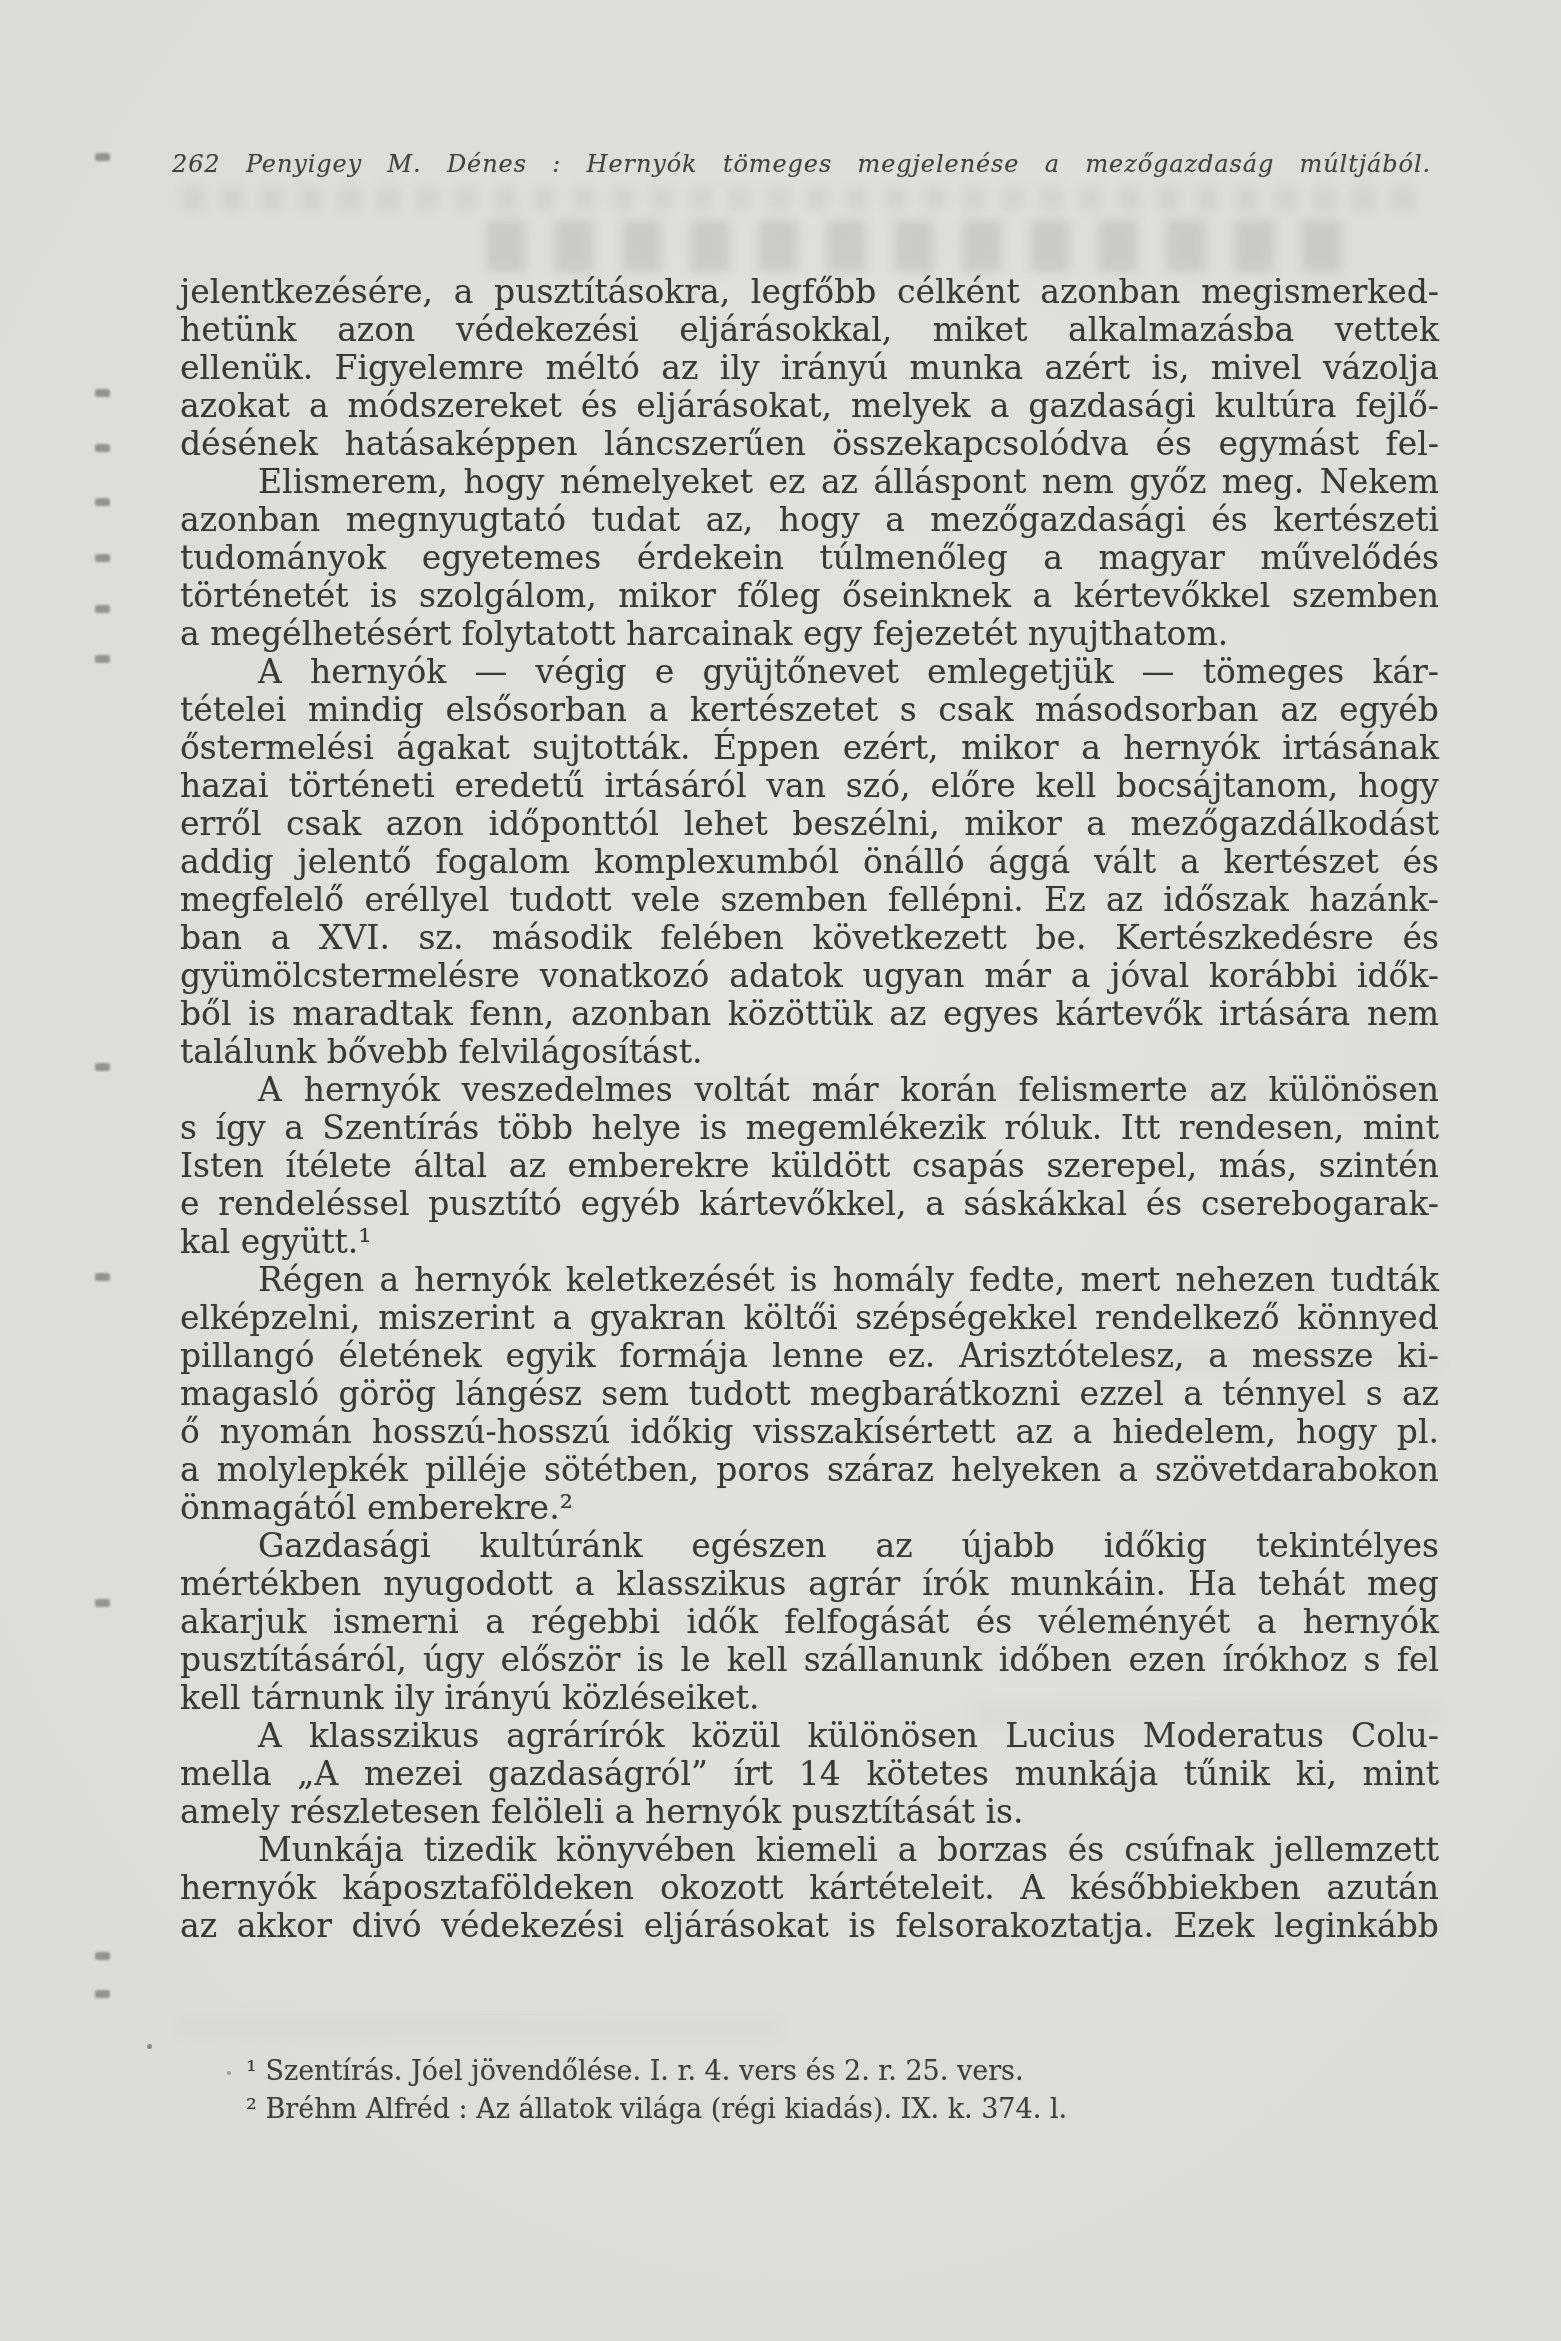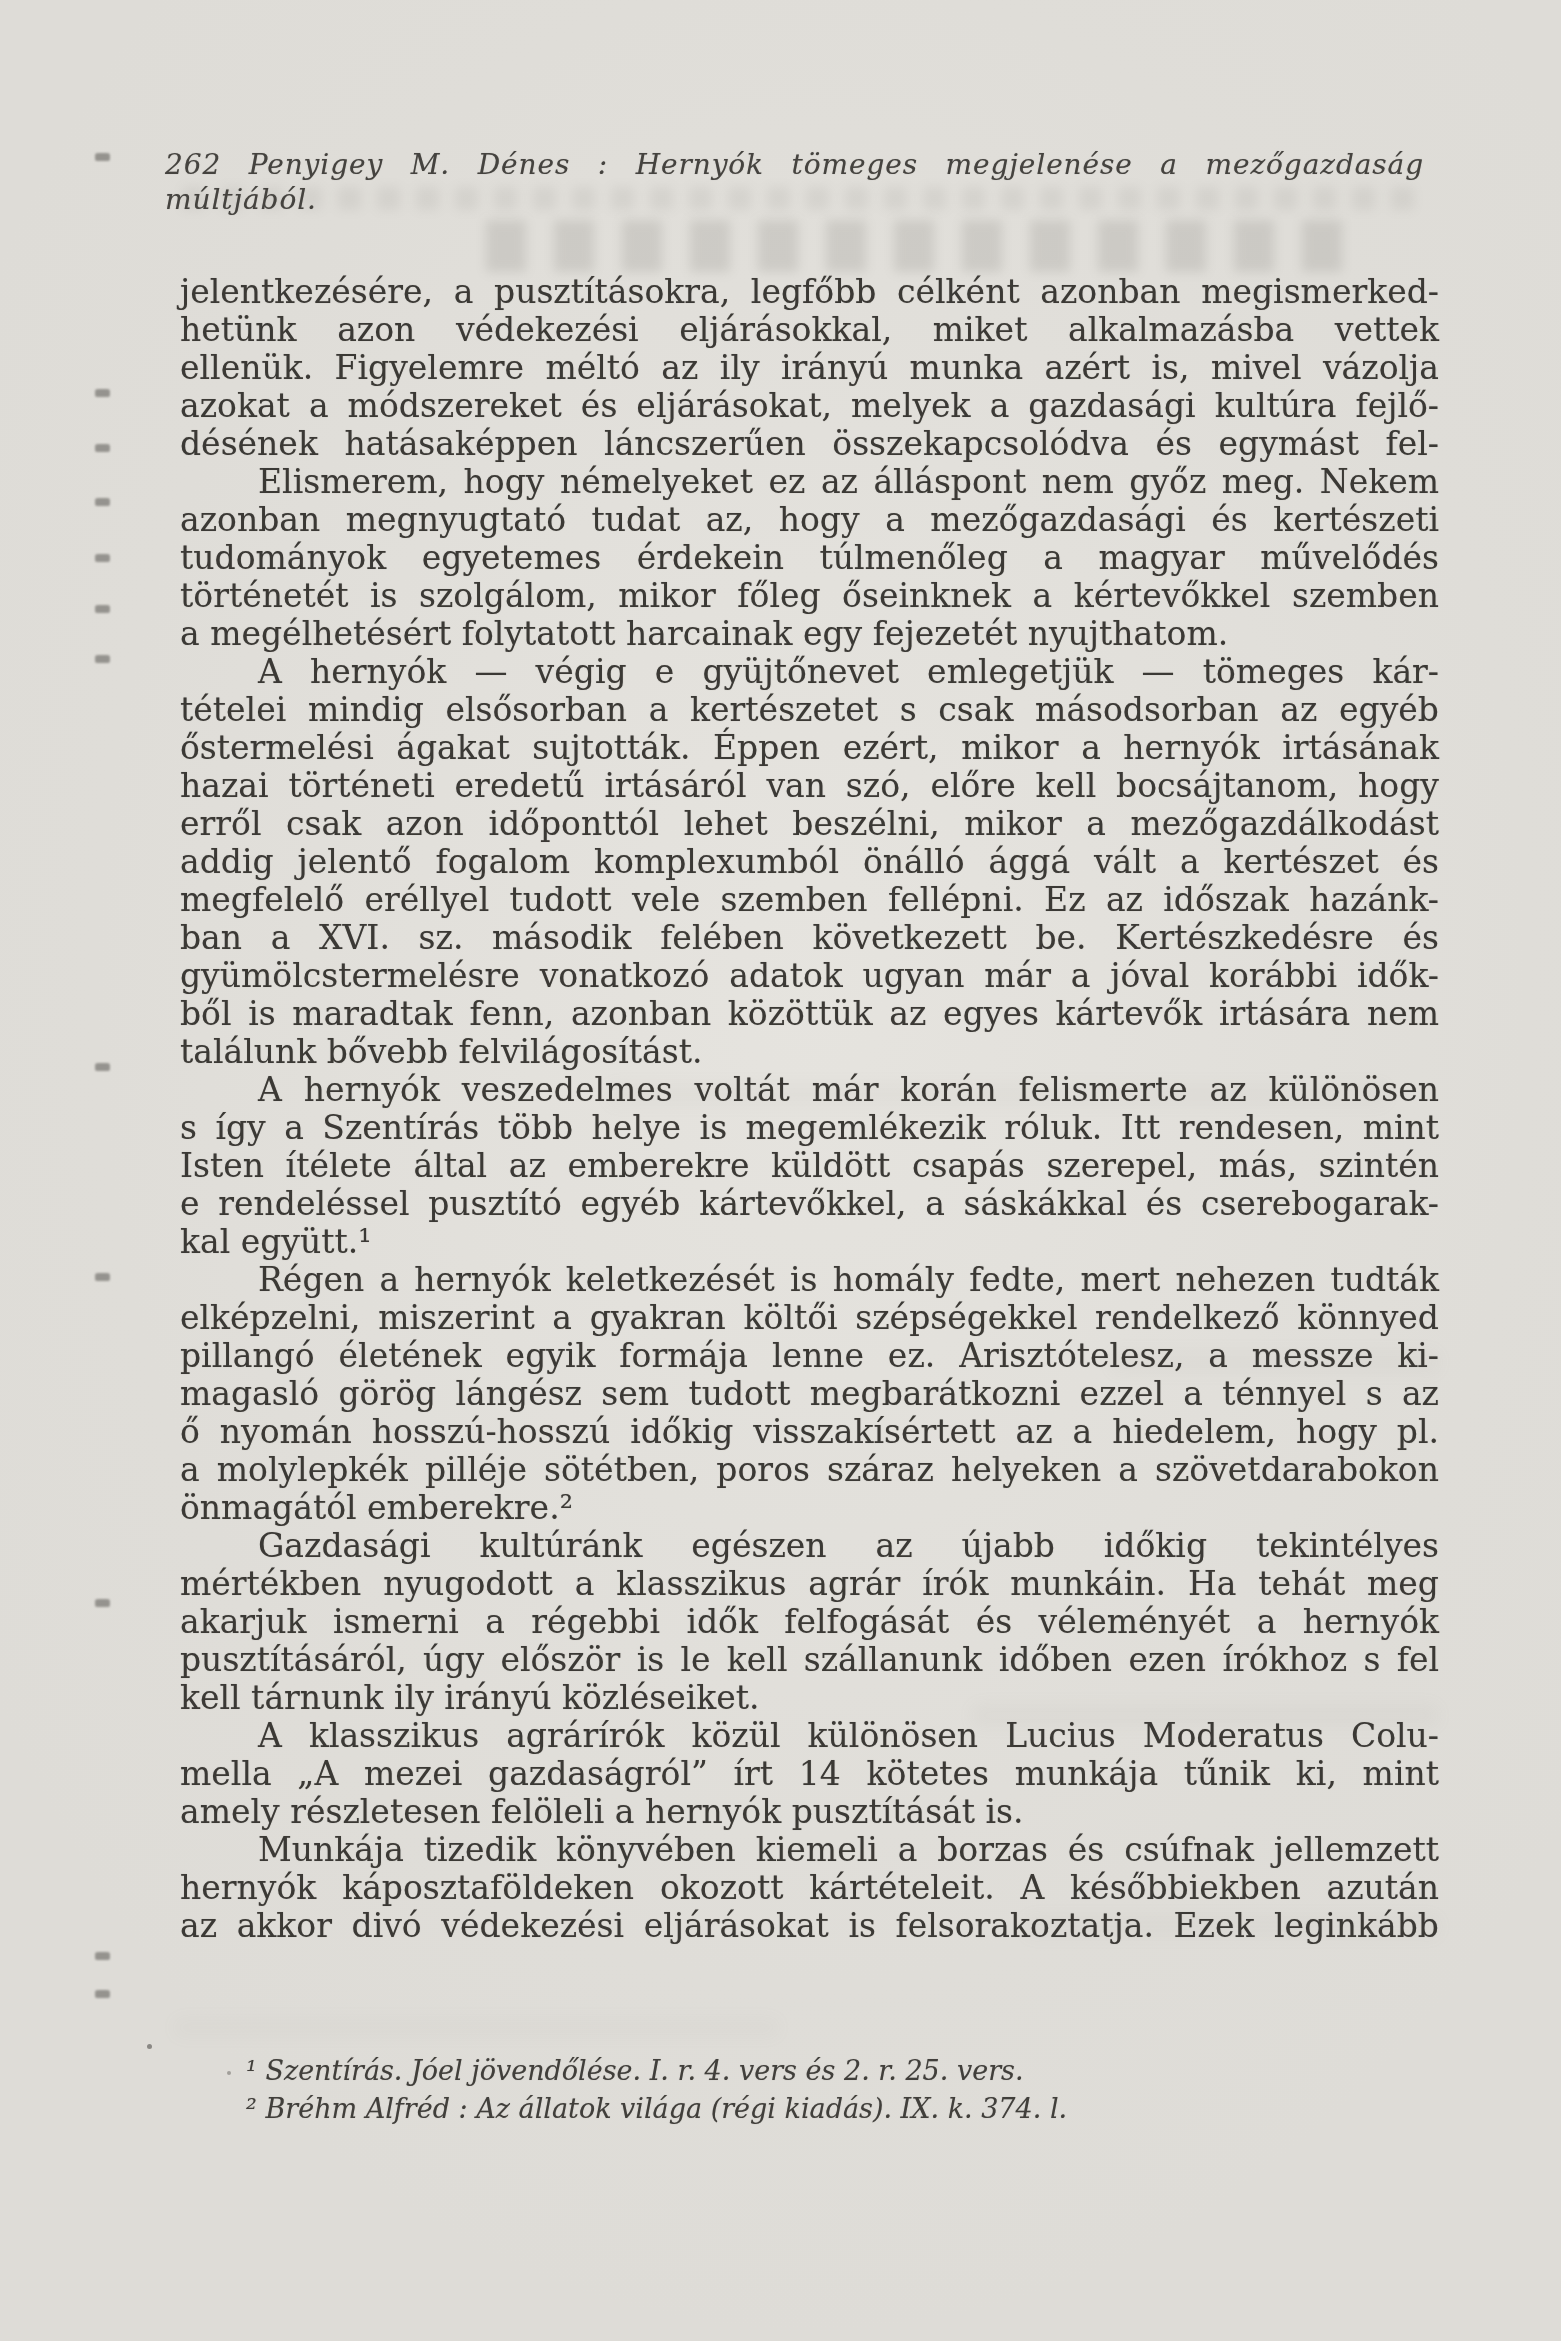--- a/index.html
+++ b/index.html
@@ -5,42 +5,42 @@
   html,body{margin:0;padding:0;background:#b9b7b2;}
   #page{
     position:relative;width:1561px;height:2342px;overflow:hidden;
     font-family:"DejaVu Serif", serif;
     background:
       radial-gradient(ellipse 1301px 1822px at 52% 42%, rgba(236,234,229,.55) 0%, rgba(226,224,219,.25) 55%, rgba(0,0,0,0) 75%),
       radial-gradient(ellipse 2082px 2949px at 50% 50%, #dedcd7 60%, #d2d0cb 100%);
   }
   
   .header{
-    position:absolute;top:147px;left:165px;width:1259px;
-    font-style:italic;font-size:28px;line-height:35px;color:#45433f;
+    position:absolute;top:147px;left:172px;width:1259px;
+    font-style:italic;font-size:24px;line-height:35px;color:#45433f;
     text-align:justify;text-align-last:justify;letter-spacing:0.9px;
     text-shadow:0 0 0.9px rgba(60,58,54,.35);
   }
   
   .body-block{
     position:absolute;top:273px;left:180px;width:1259px;color:#3b3935;
     text-shadow:0 0 0.9px rgba(45,43,40,.3);
   }
   .line{
     height:38px;line-height:38px;font-size:33px;
     text-align:justify;text-align-last:left;white-space:normal;overflow:visible;
   }
   .line.jy{text-align-last:justify;}
   .line.ind{padding-left:78px;}
   
   .fn-block{
     position:absolute;top:2052px;left:180px;width:1259px;color:#413f3b;
     text-shadow:0 0 0.9px rgba(45,43,40,.3);
   }
-  .fn{font-size:27px;line-height:38px;padding-left:66px;text-align:left;font-style:italic;}
+  .fn{font-size:27px;line-height:38px;padding-left:66px;text-align:left;}
   
   .ghost{
     position:absolute;filter:blur(5.2px);pointer-events:none;
     background:repeating-linear-gradient(90deg, rgba(118,116,110,.8) 0 22.6px, rgba(0,0,0,0) 22.6px 39px);
   }
   .ghost.g1{top:187px;left:182px;width:1240px;height:22.6px;opacity:.13;}
   .ghost.g2{top:220px;left:486px;width:867px;height:52px;opacity:.20;
     background:repeating-linear-gradient(90deg, rgba(110,108,102,.85) 0 40px, rgba(0,0,0,0) 40px 68px);}
   .band{
     position:absolute;filter:blur(7.8px);pointer-events:none;background:#8e8c86;border-radius:8.7px;

